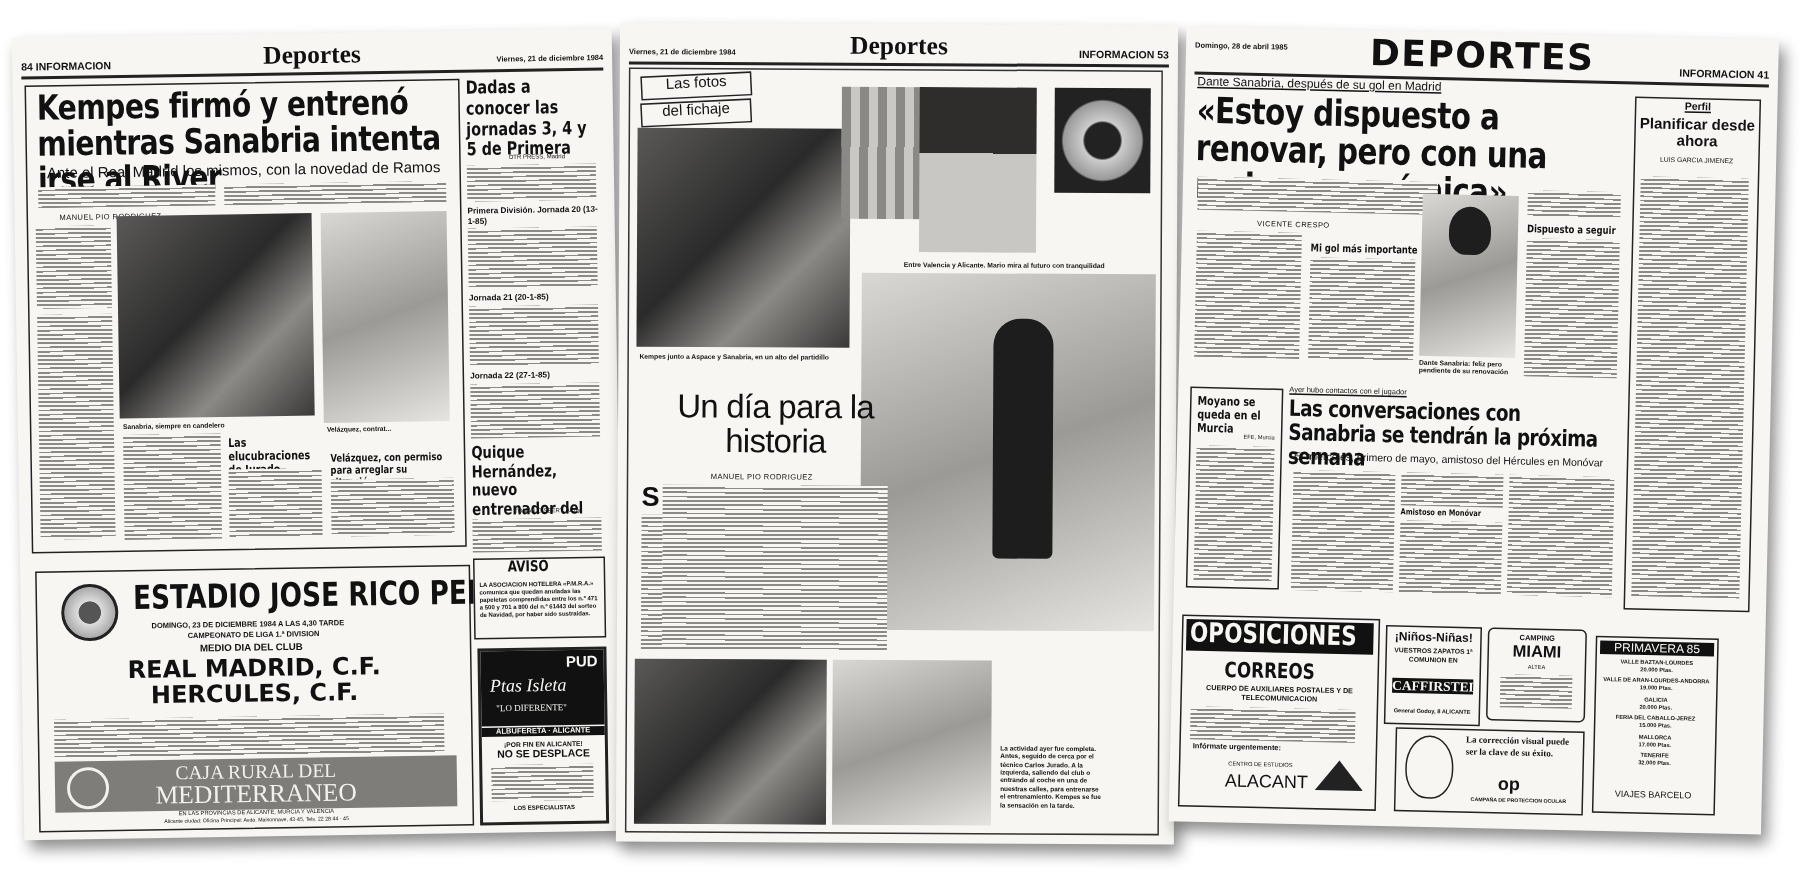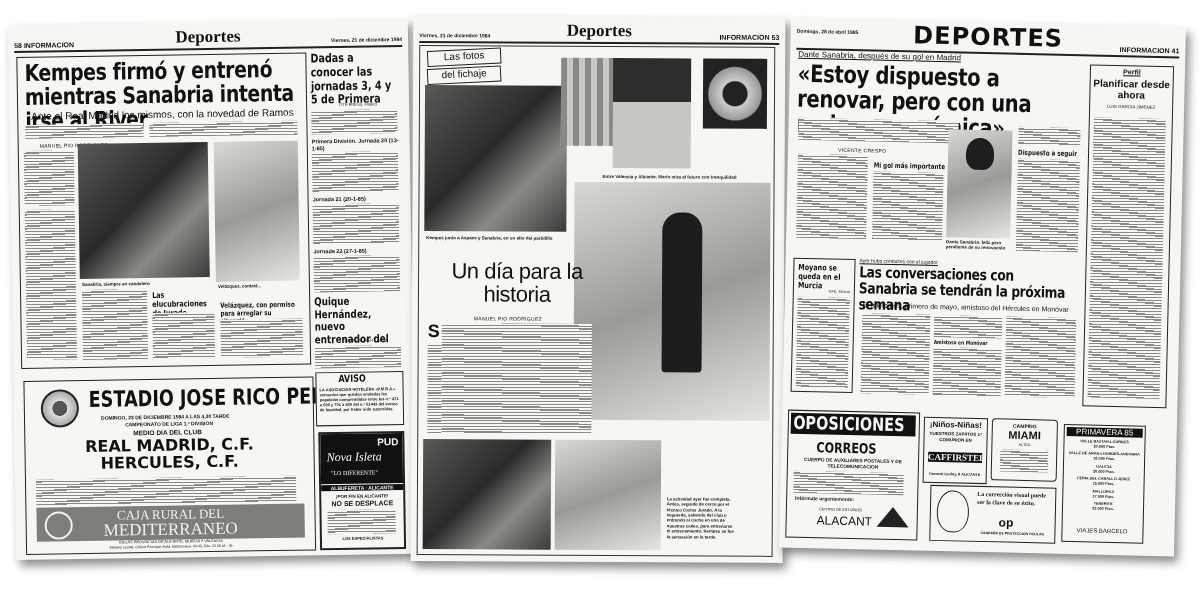--- a/index.html
+++ b/index.html
@@ -23,21 +23,21 @@
   .sidehead{position:absolute;font-family:"DejaVu Sans",sans-serif;font-weight:bold;transform:scaleX(0.8);transform-origin:left top;line-height:1.15;}
   .small{font-size:5px;position:absolute;line-height:1.25;}
   .center{text-align:center;}
   .blk{background:#111;color:#f7f6f3;}
 </style>
 </head>
 <body>
 
 <div class="page p1">
   <div class="mast">
-    <span class="pg" style="left:0">58 INFORMACION</span>
+    <span class="pg" style="left:0">84 INFORMACION</span>
     <span class="title">Deportes</span>
     <span class="date" style="right:0">Viernes, 21 de diciembre 1984</span>
   </div>
   <div class="box" style="left:8px;top:32px;width:288px;height:310px;border-width:1px"></div>
   <div class="head" style="left:16px;top:36px;width:330px;font-size:23px;">Kempes firmó y entrenó mientras Sanabria intenta irse al River</div>
   <div class="sub" style="left:22px;top:86px;">Ante el Real Madrid los mismos, con la novedad de Ramos</div>
   <div class="txt" style="left:16px;top:100px;width:118px;height:14px"></div>
   <div class="txt" style="left:140px;top:100px;width:148px;height:14px"></div>
   <div class="byline" style="left:30px;top:118px">MANUEL PIO RODRIGUEZ</div>
   <div class="txt" style="left:14px;top:126px;width:50px;height:55px"></div>
@@ -86,21 +86,21 @@
   </div>
 
   <div class="box" style="left:302px;top:352px;width:86px;height:52px;border-width:1px">
     <div class="sidehead center" style="left:22px;top:0;font-size:10px">AVISO</div>
     <div class="small" style="left:3px;top:14px;width:80px;font-size:4px;font-weight:bold">LA ASOCIACION HOTELERA «P.M.R.A.» comunica que quedan anuladas las papeletas comprendidas entre los n.º 471 a 500 y 701 a 800 del n.º 61443 del sorteo de Navidad, por haber sido sustraídas.</div>
   </div>
 
   <div class="box" style="left:304px;top:412px;width:82px;height:114px;border-width:2px">
     <div class="blk" style="position:absolute;left:0;right:0;top:0;height:50px">
       <div style="position:absolute;right:4px;top:3px;font-weight:bold;font-size:10px">PUD</div>
-      <div style="position:absolute;left:6px;top:16px;font-family:'Liberation Serif',serif;font-style:italic;font-size:12px">Nova Isleta</div>
+      <div style="position:absolute;left:6px;top:16px;font-family:'Liberation Serif',serif;font-style:italic;font-size:12px">Ptas Isleta</div>
       <div style="position:absolute;left:10px;top:36px;font-family:'Liberation Serif',serif;font-size:6px">"LO DIFERENTE"</div>
     </div>
     <div class="small center" style="left:0;right:0;top:51px;font-weight:bold;font-size:5px;background:#111;color:#f7f6f3">ALBUFERETA · ALICANTE</div>
     <div class="small center" style="left:0;right:0;top:60px;font-weight:bold;font-size:4.5px">¡POR FIN EN ALICANTE!</div>
     <div class="small center" style="left:0;right:0;top:66px;font-weight:bold;font-size:7px">NO SE DESPLACE</div>
     <div class="txt" style="left:6px;top:76px;width:68px;height:24px"></div>
     <div class="small center" style="left:0;right:0;top:102px;font-weight:bold;font-size:4px">LOS ESPECIALISTAS</div>
   </div>
 </div>
 

